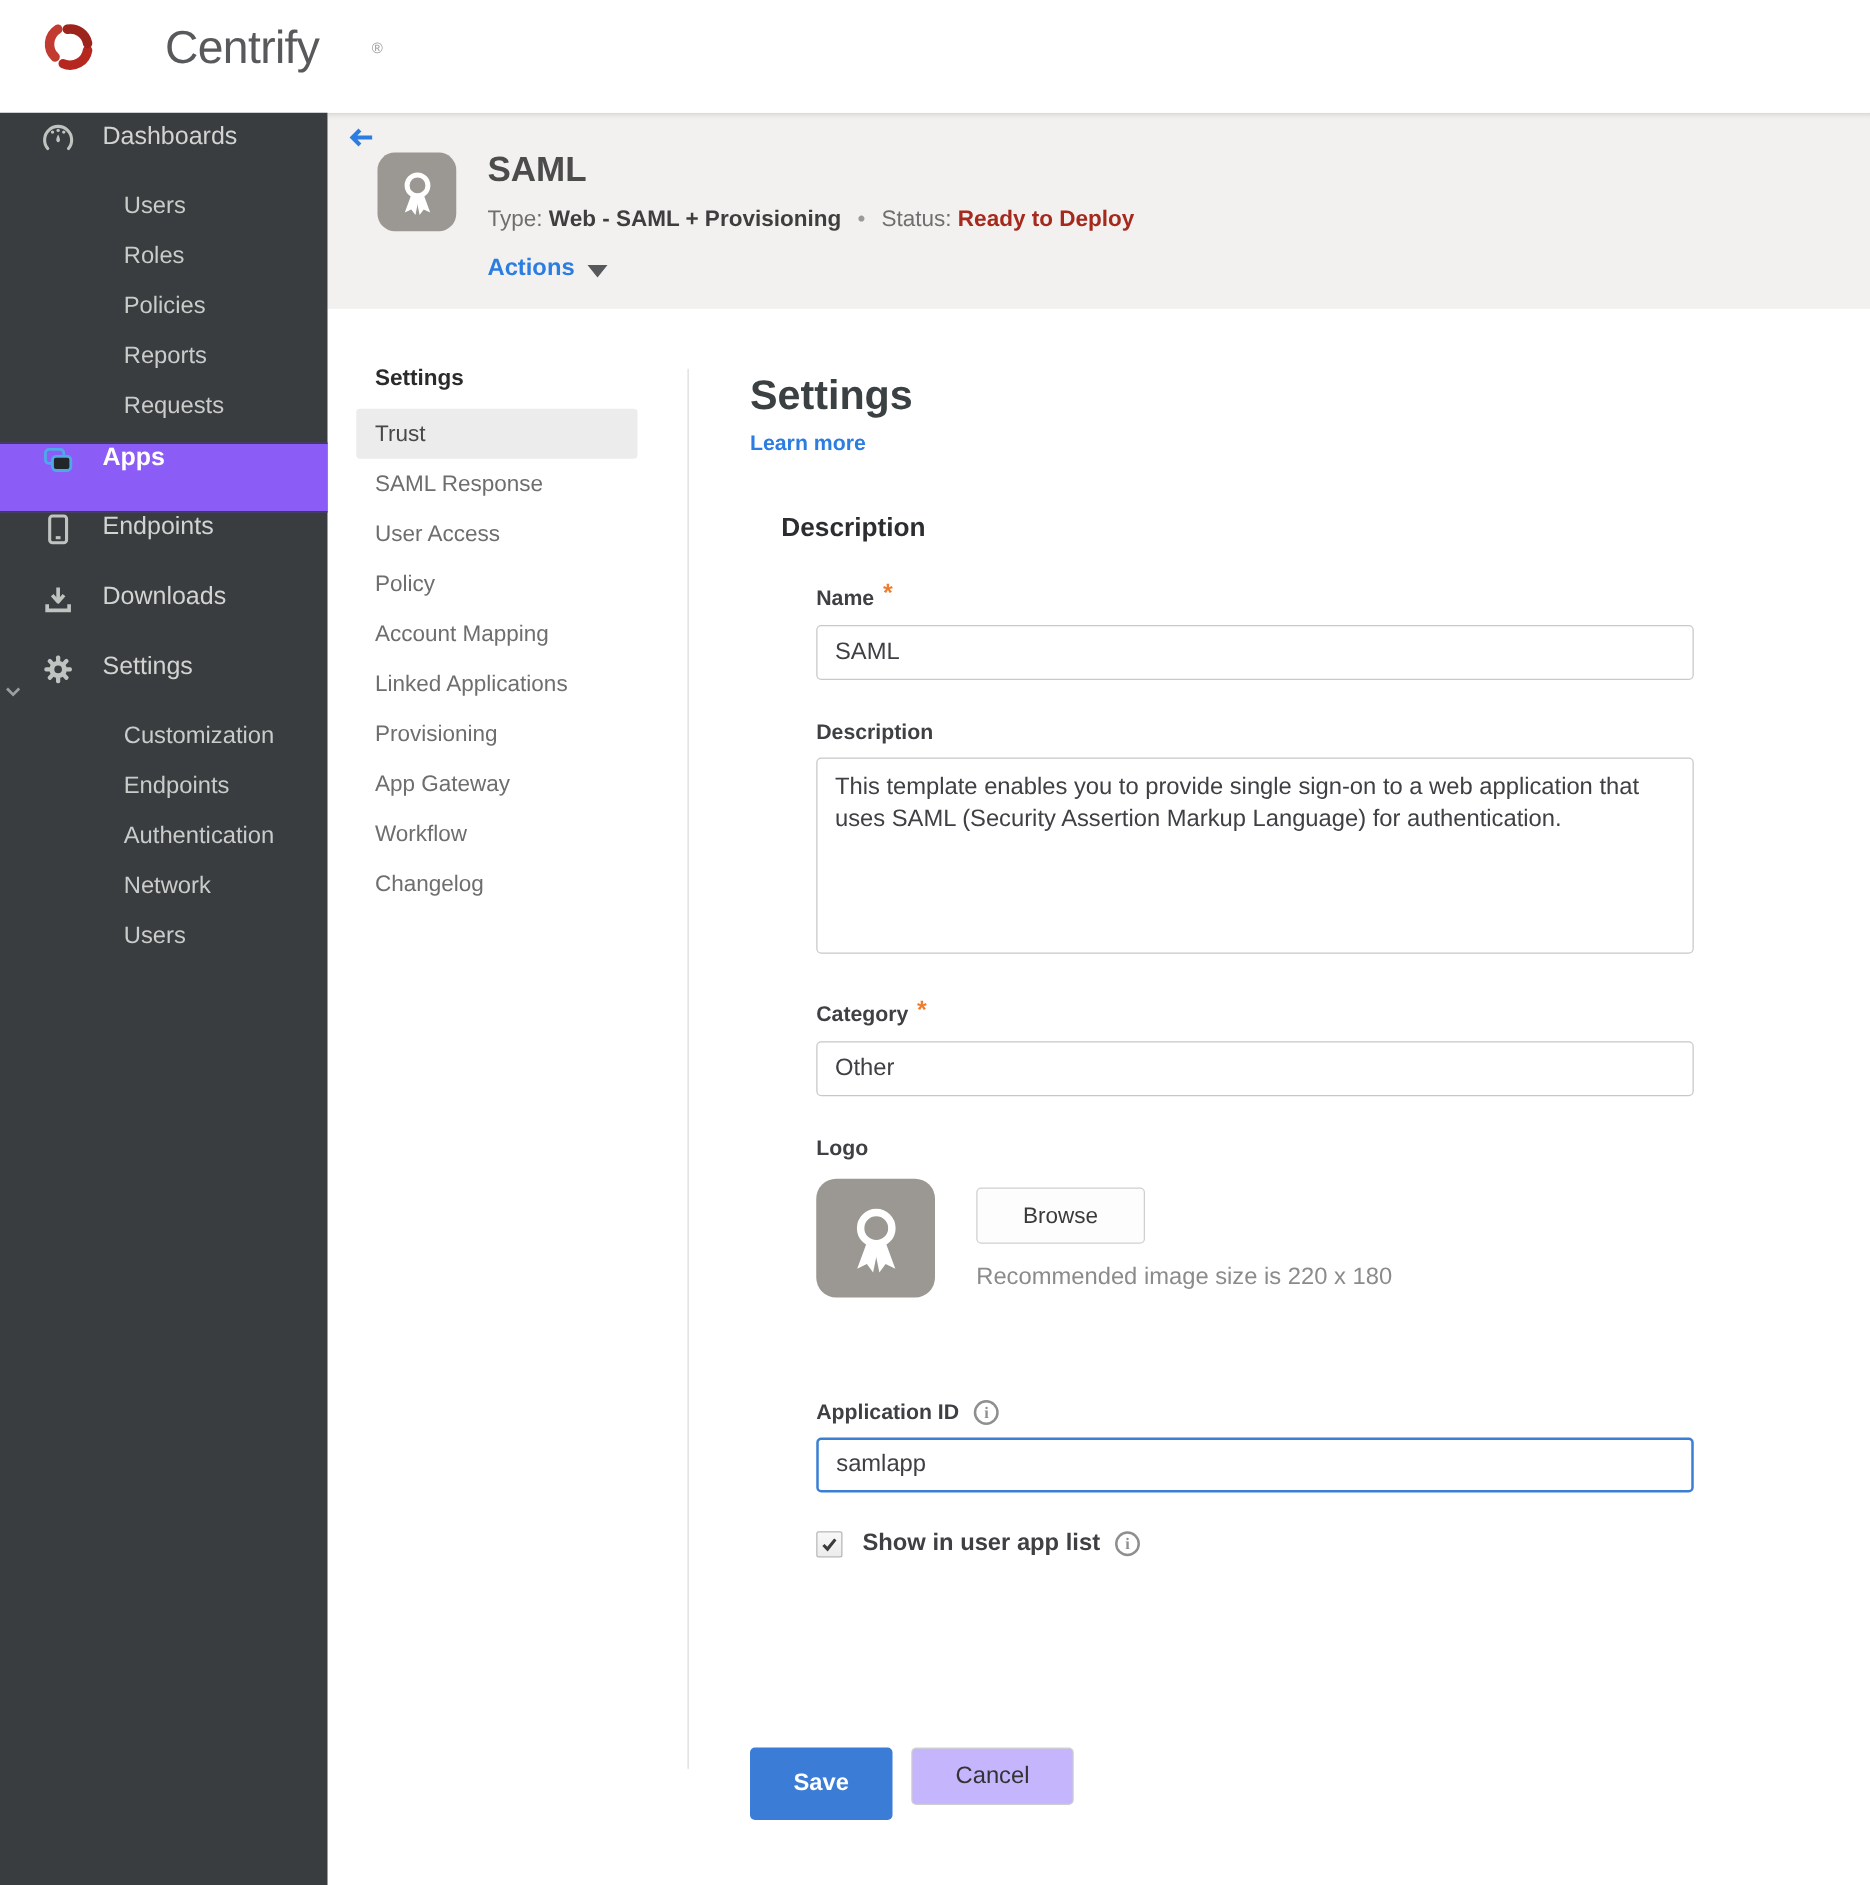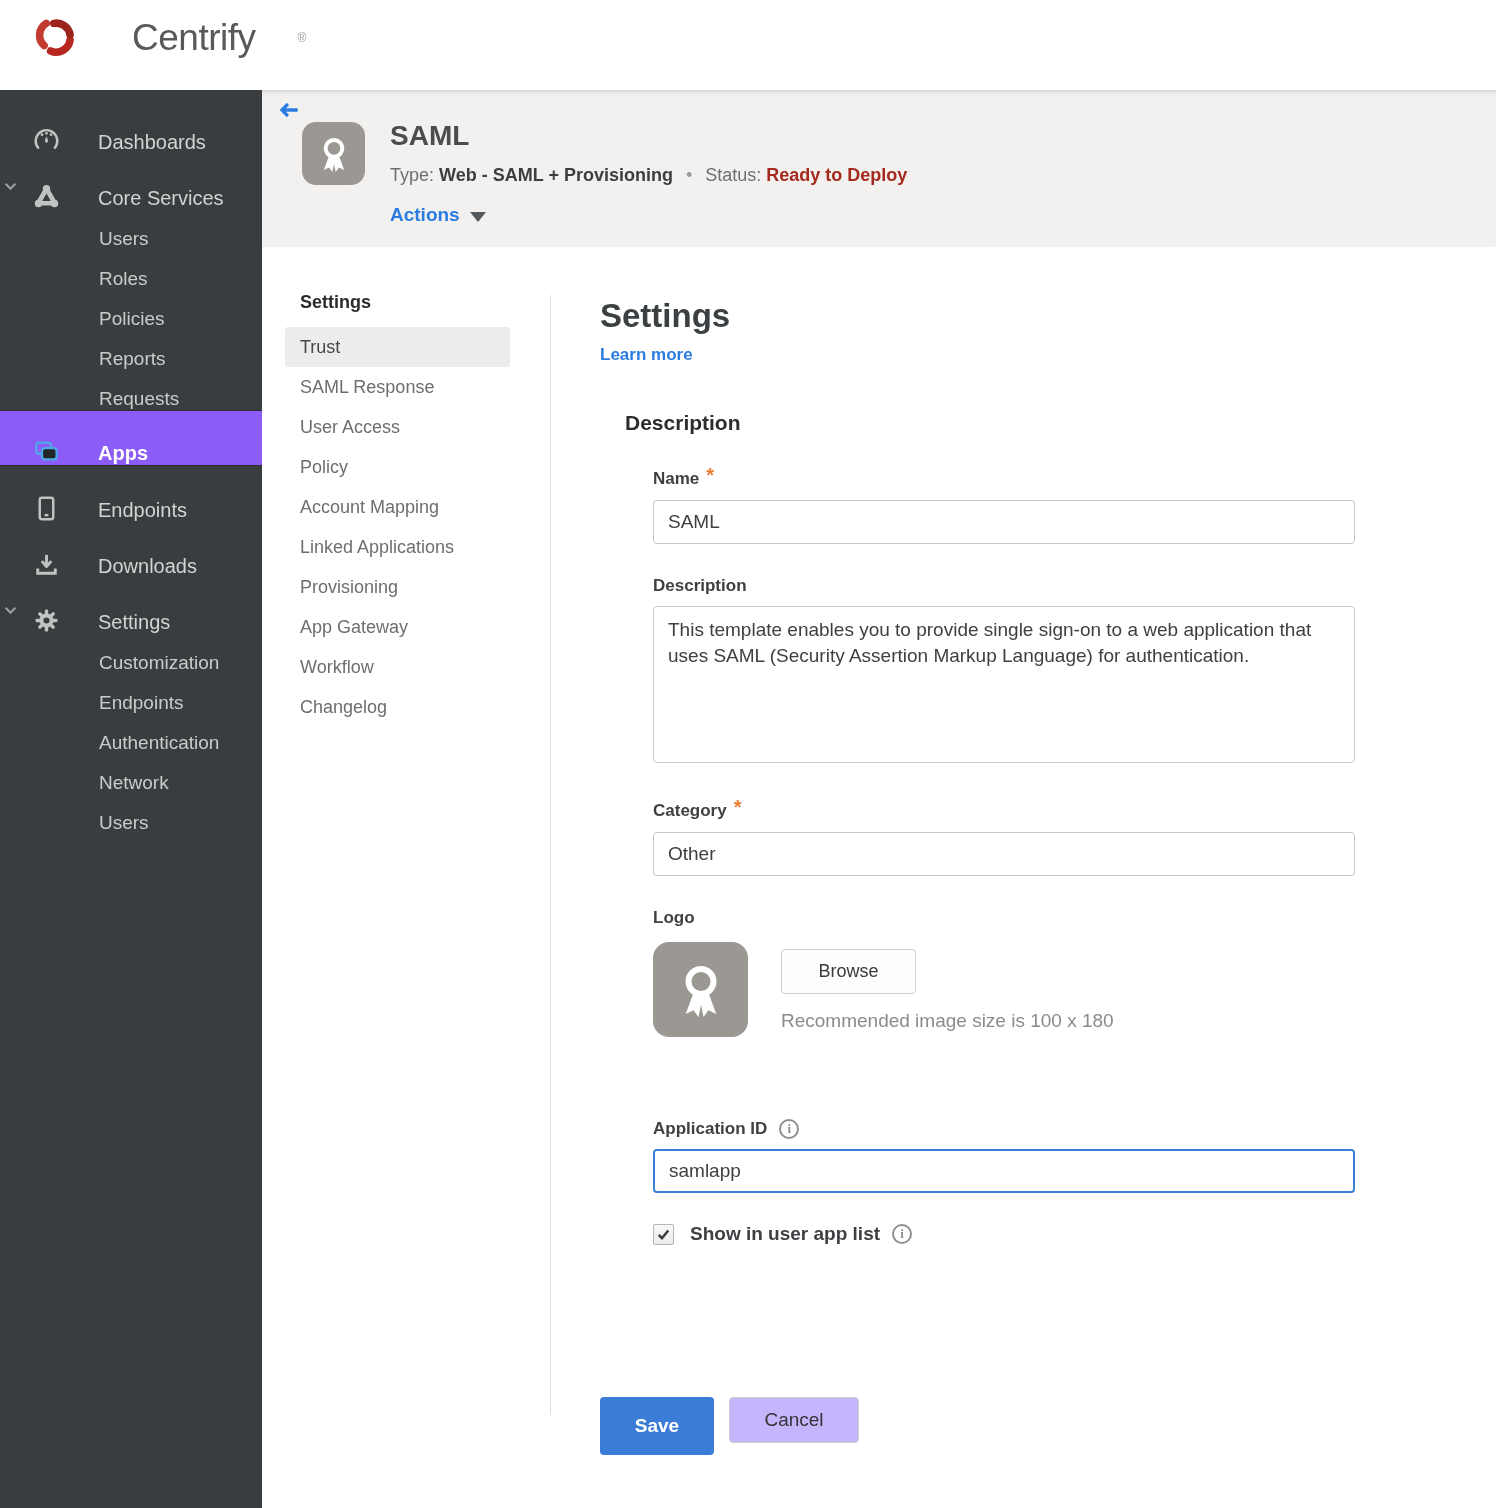--- a/index.html
+++ b/index.html
@@ -9,21 +9,21 @@
   
   .topbar { position:absolute; left:0; top:0; width:1496px; height:90px; background:#fff; z-index:5; }
   .brand { position:absolute; left:30px; top:12px; display:flex; align-items:center;gap:40px; }
   .brand svg { width:52px; height:52px; }
   .brand-name { font-size:37px; color:#58595b; letter-spacing:-0.5px; margin-left:10px; }
   .brand-mark { font-size:12px; color:#9a9a9a; vertical-align:18px; margin-left:2px; }
 
   
   .sidebar { position:absolute; left:0; top:90px; width:262px; height:1418px; background:#393d40; z-index:4; }
   .nav { list-style:none; padding-top:8px; }
-  .nav li { display:flex; align-items:flex-end; position:relative; cursor:pointer;gap:16px; }
+  .nav li { display:flex; align-items:flex-start; position:relative; cursor:pointer; }
   .nav li.top { height:56px; padding-left:33px; }
   .nav li.sub { height:40px; padding-left:99px; }
   .nav .ico { width:27px; height:27px; display:flex; align-items:center; justify-content:center; flex:0 0 27px; }
   .nav .lbl { margin-left:22px; font-size:20px; color:#d2d4d1; }
   .nav li.sub .lbl { margin-left:0; font-size:19px; color:#c9ccc9; }
   .nav li.active { background:#8b5cf6; border-top:1px solid #2b2e30; border-bottom:1px solid #2b2e30; }
   .nav li.active .lbl { color:#ffffff; font-weight:bold; margin-left:22px; }
   .chev { position:absolute; left:4px; top:50%; margin-top:-5px; }
 
   
@@ -117,36 +117,20 @@
         <svg viewBox="0 0 24 24" width="27" height="27">
           <path d="M4.6 18.5 a9.6 9.6 0 1 1 14.8 0" fill="none" stroke="#c0c4c0" stroke-width="2.2" stroke-linecap="round"></path>
           <circle cx="8" cy="6.8" r="1.2" fill="#c0c4c0"></circle>
           <circle cx="12" cy="5.6" r="1.2" fill="#c0c4c0"></circle>
           <circle cx="16" cy="6.8" r="1.2" fill="#c0c4c0"></circle>
           <path d="M12 8.5 c1.6 3.2 1.9 4.9 0 5.6 c-1.9 -0.7 -1.6 -2.4 0 -5.6z" fill="#c0c4c0"></path>
         </svg>
       </span>
       <span class="lbl">Dashboards</span>
     </li>
-    <li class="top">
-      <span class="chev">
-        <svg viewBox="0 0 12 8" width="13" height="9">
-            <path d="M1.5 1.5 L6 6 L10.5 1.5" stroke="#9aa0a0" stroke-width="2" fill="none"></path>
-          </svg>
-      </span>
-      <span class="ico">
-        <svg viewBox="0 0 24 24" width="27" height="27">
-          <path d="M12 5 L19.3 18 H4.7 Z" fill="none" stroke="#c0c4c0" stroke-width="4.2" stroke-linejoin="round"></path>
-          <circle cx="12" cy="5" r="3.3" fill="#c0c4c0"></circle>
-          <circle cx="4.9" cy="18.2" r="3.3" fill="#c0c4c0"></circle>
-          <circle cx="19.1" cy="18.2" r="3.3" fill="#c0c4c0"></circle>
-        </svg>
-      </span>
-      <span class="lbl">Core Services</span>
-    </li>
     <li class="sub">
         <span class="lbl">Users</span>
       </li>
     <li class="sub">
         <span class="lbl">Roles</span>
       </li>
     <li class="sub">
         <span class="lbl">Policies</span>
       </li>
     <li class="sub">
@@ -322,21 +306,21 @@
         <div class="logo-row">
           <div class="logo-thumb">
             <svg viewBox="0 0 24 24" width="60" height="60">
               <circle cx="12" cy="8.6" r="5" fill="none" stroke="#fff" stroke-width="2.4"></circle>
               <path fill="#fff" d="M9.2 12.6 L5.9 21.6 L9 20.1 L11 22.8 L12.8 14 Z"></path>
               <path fill="#fff" d="M14.8 12.6 L18.1 21.6 L15 20.1 L13 22.8 L11.2 14 Z"></path>
             </svg>
           </div>
           <div class="logo-right">
             <button class="browse-btn">Browse</button>
-            <div class="hint">Recommended image size is 100 x 180</div>
+            <div class="hint">Recommended image size is 220 x 180</div>
           </div>
         </div>
       </div>
     </div>
 
     <div class="sec-adv">
       <div class="fields">
         <div class="field-label" style="margin-top:30px">
           <span>Application ID</span>
           <span class="info-icon">i</span>

